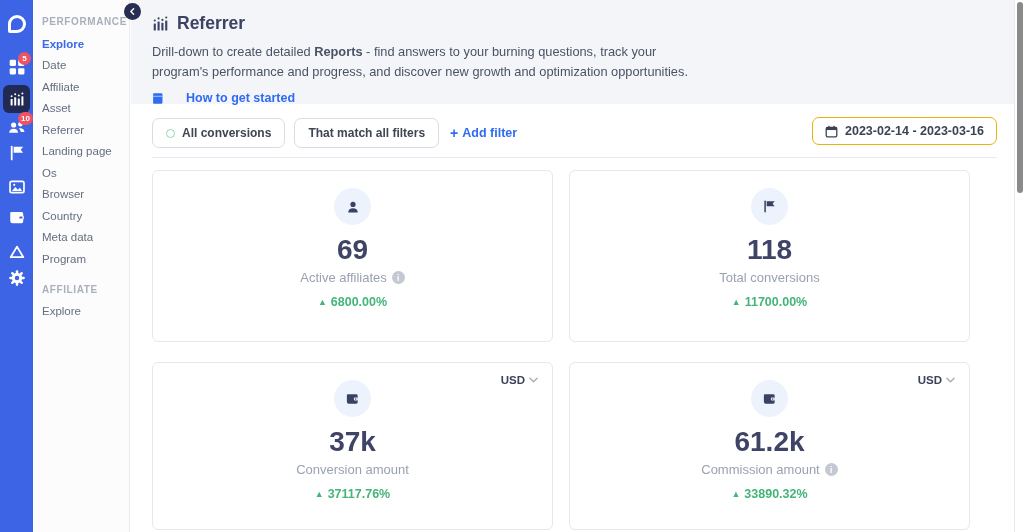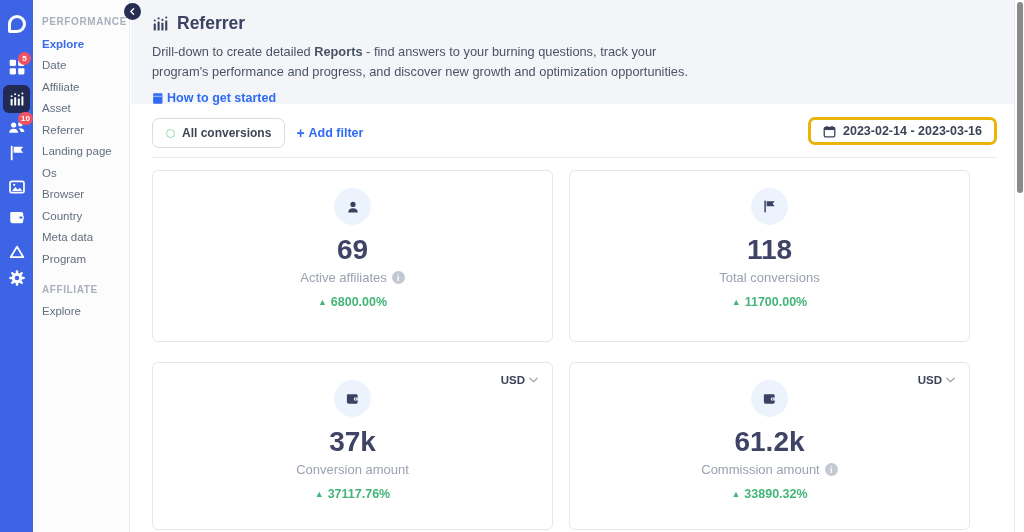--- a/index.html
+++ b/index.html
@@ -23,28 +23,28 @@
 
   
   .back-btn { position:absolute; left:124px; top:3px; width:17px; height:17px; background:#272e52; border-radius:50%; display:flex; align-items:center; justify-content:center; z-index:10; cursor:pointer; }
 
   
   .main { position:absolute; left:131px; top:0; width:883px; height:532px; background:#fff; }
   .page-header { width:100%; height:104px; background:#f4f5f8; padding:13px 0 0 21px; }
   .title-row { display:flex; align-items:center; gap:8px; }
   .page-title { font-size:17.5px; font-weight:bold; color:#3c4263; }
   .page-desc { margin-top:8px; max-width:555px; font-size:12.8px; line-height:1.58; color:#4a5366; }
-  .help-link { margin-top:9px; display:inline-flex; align-items:center; gap:3px; font-size:12.5px; font-weight:bold; color:#2f6bf3; cursor:pointer; }
+  .help-link { margin-top:9px; display:inline-flex; align-items:center; gap:22px; font-size:12.5px; font-weight:bold; color:#2f6bf3; cursor:pointer; }
 
   .filter-row { display:flex; align-items:center; margin:14px 0 0 21px; gap:9px; }
   .pill-btn { display:inline-flex; align-items:center; gap:7px; height:30px; padding:0 13px; background:#fff; border:1px solid #d8dce4; border-radius:7px; font-size:12px; font-weight:bold; color:#3e4553; cursor:pointer; }
   .status-dot { width:9px; height:9px; border:1.5px solid #93d8b1; border-radius:50%; }
   .add-filter { display:inline-flex; align-items:center; gap:4px; font-size:12.5px; font-weight:bold; color:#2f6bf3; cursor:pointer; margin-left:2px; }
   .plus-glyph { font-size:14px; font-weight:bold; }
-  .date-btn { position:absolute; right:17px; top:117px; display:inline-flex; align-items:center; gap:7px; height:28px; padding:0 12px; background:#fff; border:3px solid #eab308; border-radius:7px; font-size:12.5px; font-weight:bold; color:#3c4257; cursor:pointer; }
+  .date-btn { position:absolute; right:17px; top:117px; display:inline-flex; align-items:center; gap:7px; height:28px; padding:0 12px; background:#fff; border:1px solid #eab308; border-radius:7px; font-size:12.5px; font-weight:bold; color:#3c4257; cursor:pointer; }
 
   .divider { margin:9px 0 0 21px; width:845px; border-top:1px solid #e9ebef; }
 
   .cards { margin:12px 0 0 21px; width:818px; display:grid; grid-template-columns:1fr 1fr; grid-template-rows:172px 168px; gap:20px 16px; }
   .card { position:relative; background:#fff; border:1px solid #e4e7ec; border-radius:6px; display:flex; flex-direction:column; align-items:center; padding-top:17px; }
   .card-icon-circle { width:37px; height:37px; border-radius:50%; background:#ecf3fc; display:flex; align-items:center; justify-content:center; }
   .card-value { margin-top:9px; font-size:28px; font-weight:bold; color:#3f4466; line-height:1.15; }
   .card-label-row { margin-top:4px; display:flex; align-items:center; gap:5px; font-size:13px; color:#9aa1b0; }
   .info-icon { width:13px; height:13px; border-radius:50%; background:#c3c8d2; color:#fff; font-size:8.5px; font-weight:bold; display:flex; align-items:center; justify-content:center; cursor:pointer; }
   .card-delta { margin-top:10px; display:flex; align-items:center; gap:4px; font-size:12.5px; font-weight:bold; color:#43b578; }
@@ -199,20 +199,23 @@
         </svg>
         <span>How to get started</span>
       </a>
     </header>
 
     <div class="filter-row">
       <button class="pill-btn">
         <span class="status-dot"></span>
         <span>All conversions</span>
       </button>
+      <button class="pill-btn">
+        <span>That match all filters</span>
+      </button>
       <a class="add-filter">
         <span class="plus-glyph">+</span>
         <span>Add filter</span>
       </a>
     </div>
 
     <button class="date-btn">
       <svg width="13" height="13" viewBox="0 0 16 16">
         <rect x="1.5" y="3" width="13" height="11.5" rx="1.5" fill="none" stroke="#3c4257" stroke-width="1.6"></rect>
         <rect x="1.5" y="3" width="13" height="3.2" fill="#3c4257"></rect>

